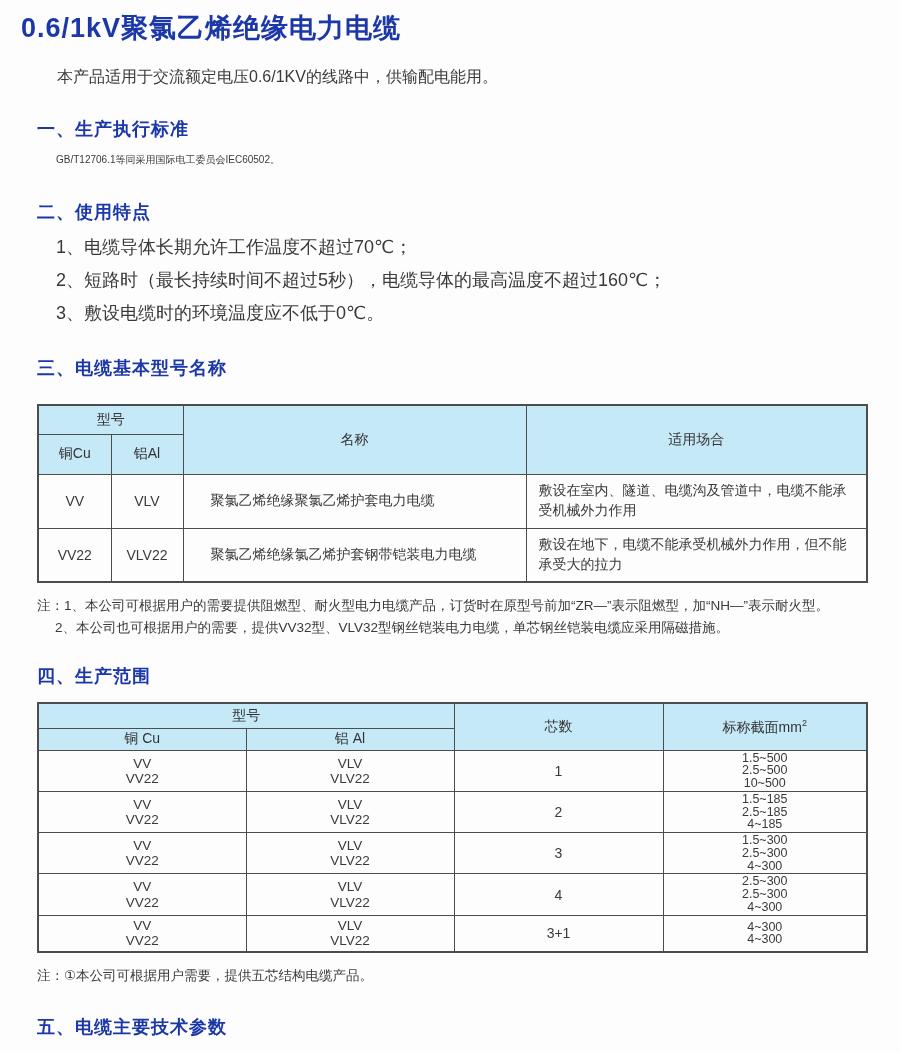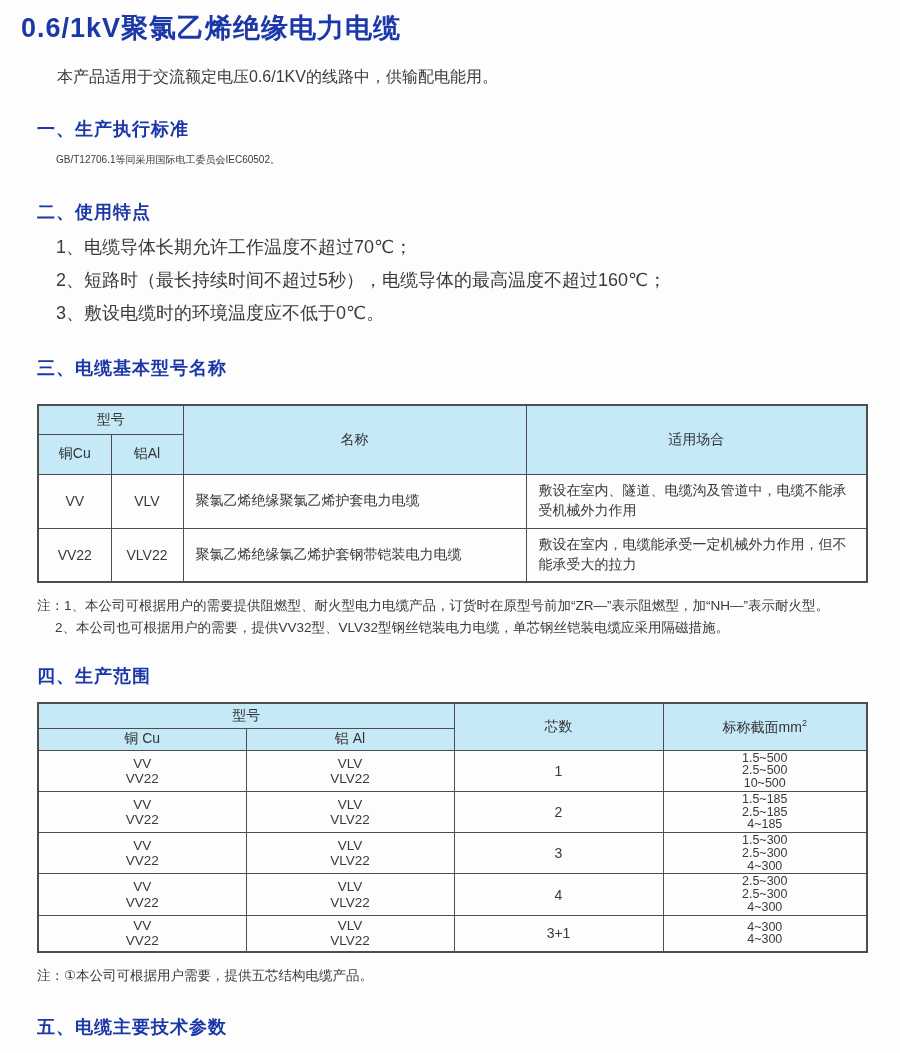--- a/index.html
+++ b/index.html
@@ -32,21 +32,21 @@
 
   table { border-collapse: collapse; width: 829px; table-layout: fixed; }
   th, td { border: 1px solid #4d4d4d; }
   th { background: #c6e9f8; font-weight: 400; font-size: 14px; color: #333; }
   td { font-size: 14px; color: #3a3a3a; text-align: center; }
 
   .t1 { margin-top: 24px; border: 2px solid #4d4d4d; }
   .t1 .hr1 th { height: 29px; }
   .t1 .hr2 th { height: 40px; }
   .t1 tbody tr { height: 54px; }
-  .t1 td.name-cell  { text-align: left; padding-left: 12px; }
+  .t1 td.name-cell  { text-align: left; padding-left: 27px; }
   .t1 td.usage-cell { text-align: left; padding: 4px 12px; line-height: 1.4; }
 
   .notes { margin-top: 13px; }
   .note { margin: 0; font-size: 13.5px; color: #3a3a3a; line-height: 1.45; }
   .note.indent { margin-left: 18px; margin-top: 2px; }
 
   .t2 { margin-top: 14px; border: 2px solid #4d4d4d; }
   .t2 .hr1 th { height: 25px; }
   .t2 .hr2 th { height: 22px; margin-left: 39px; }
   .t2 tbody tr { height: 37px; }
@@ -102,21 +102,21 @@
         <tr>
           <td>VV</td>
           <td>VLV</td>
           <td class="name-cell">聚氯乙烯绝缘聚氯乙烯护套电力电缆</td>
           <td class="usage-cell">敷设在室内、隧道、电缆沟及管道中，电缆不能承受机械外力作用</td>
         </tr>
         <tr>
           <td>VV22</td>
           <td>VLV22</td>
           <td class="name-cell">聚氯乙烯绝缘氯乙烯护套钢带铠装电力电缆</td>
-          <td class="usage-cell">敷设在室内，电缆能承受一定机械外力作用，但不能承受大的拉力</td>
+          <td class="usage-cell">敷设在地下，电缆不能承受机械外力作用，但不能承受大的拉力</td>
         </tr>
       </tbody>
     </table>
 
     <div class="notes">
       <p class="note">注：1、本公司可根据用户的需要提供阻燃型、耐火型电力电缆产品，订货时在原型号前加“ZR—”表示阻燃型，加“NH—”表示耐火型。</p>
       <p class="note indent">2、本公司也可根据用户的需要，提供VV32型、VLV32型钢丝铠装电力电缆，单芯钢丝铠装电缆应采用隔磁措施。</p>
     </div>
   </div>
 

